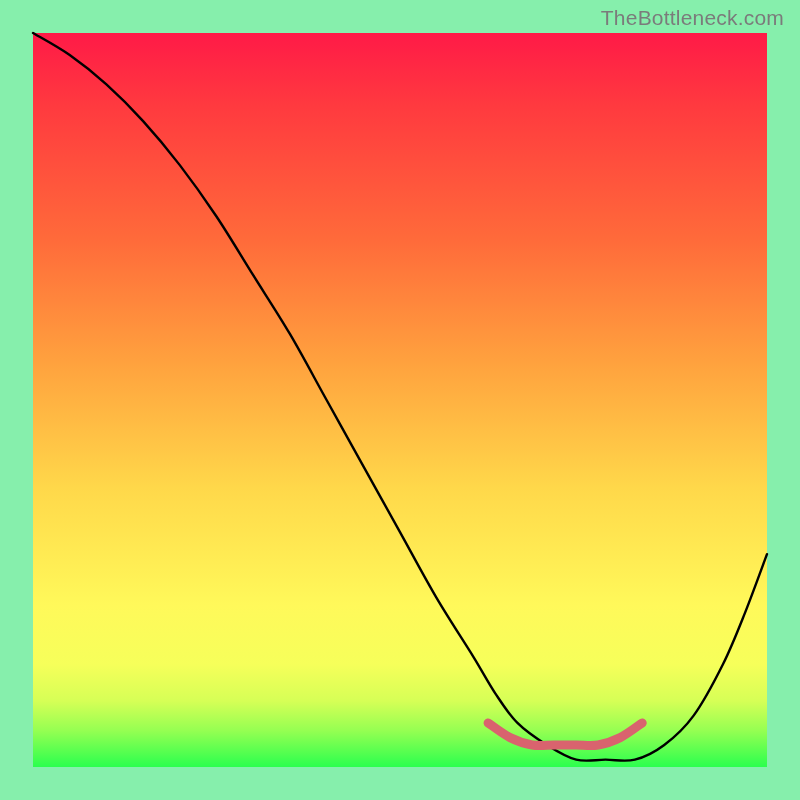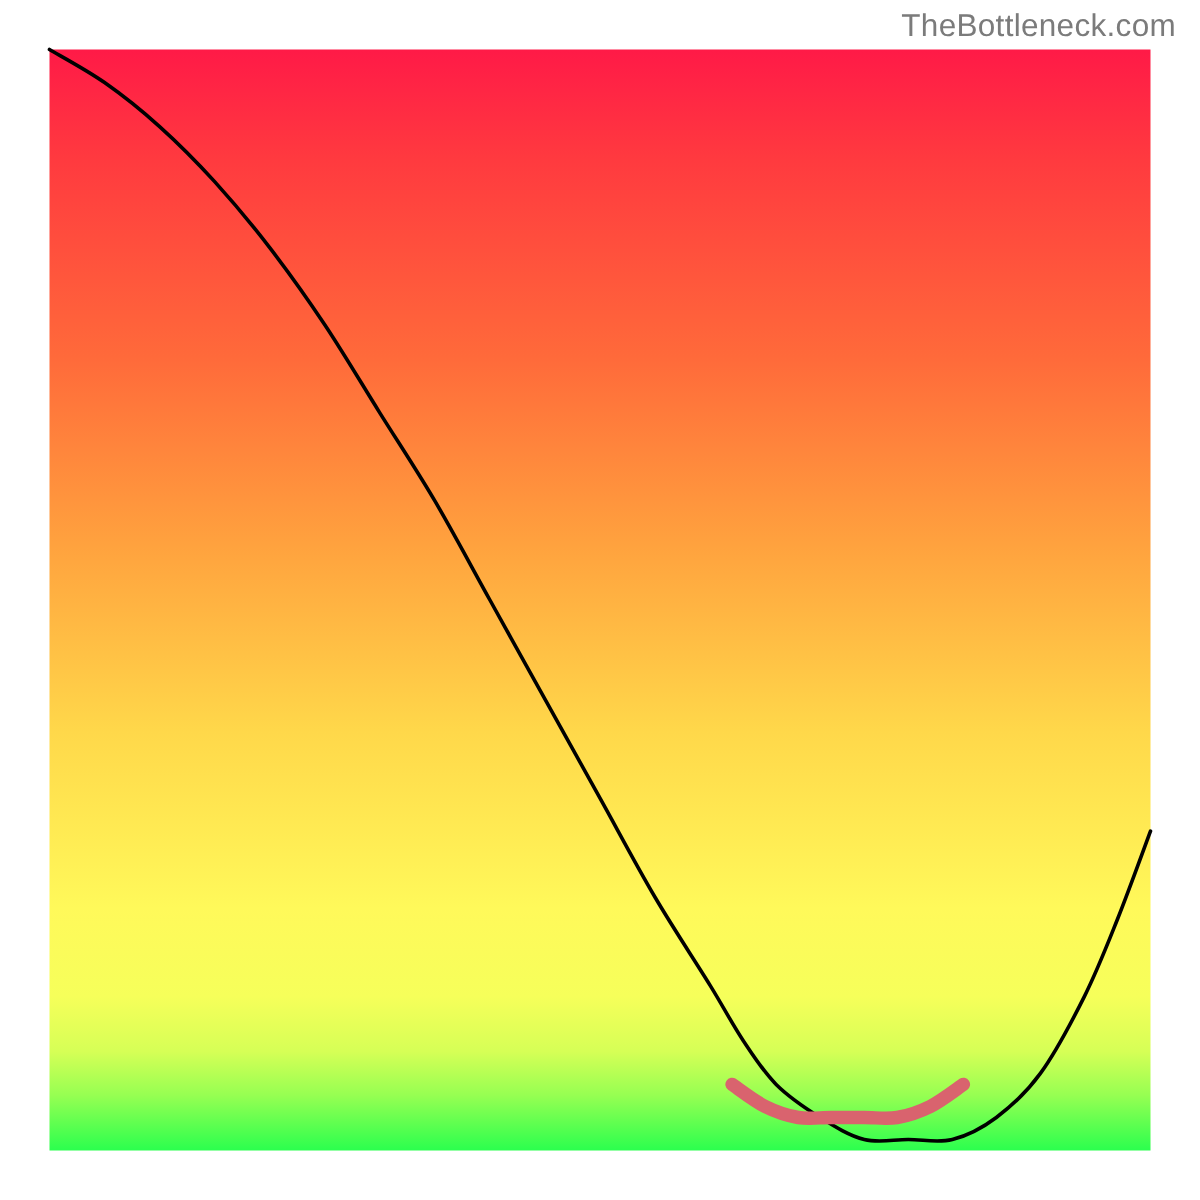--- a/index.html
+++ b/index.html
@@ -10,21 +10,21 @@
     background: #000;
     overflow: hidden;
     font-family: Arial, Helvetica, sans-serif;
   }
   .frame {
     position: absolute;
     left: 0;
     top: 0;
     width: 800px;
     height: 800px;
-    background: #ffffff;
+    background: #86efac;
   }
   .plot {
     position: absolute;
     left: 33px;
     top: 33px;
     width: 734px;
     height: 734px;
     
     background: linear-gradient(
       to bottom,

